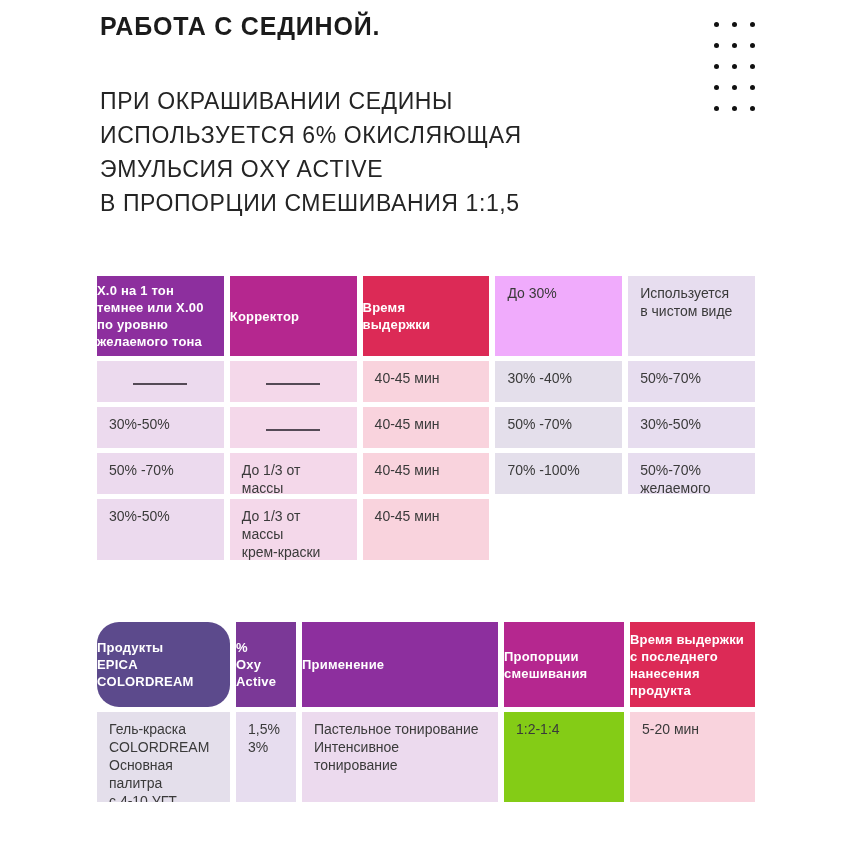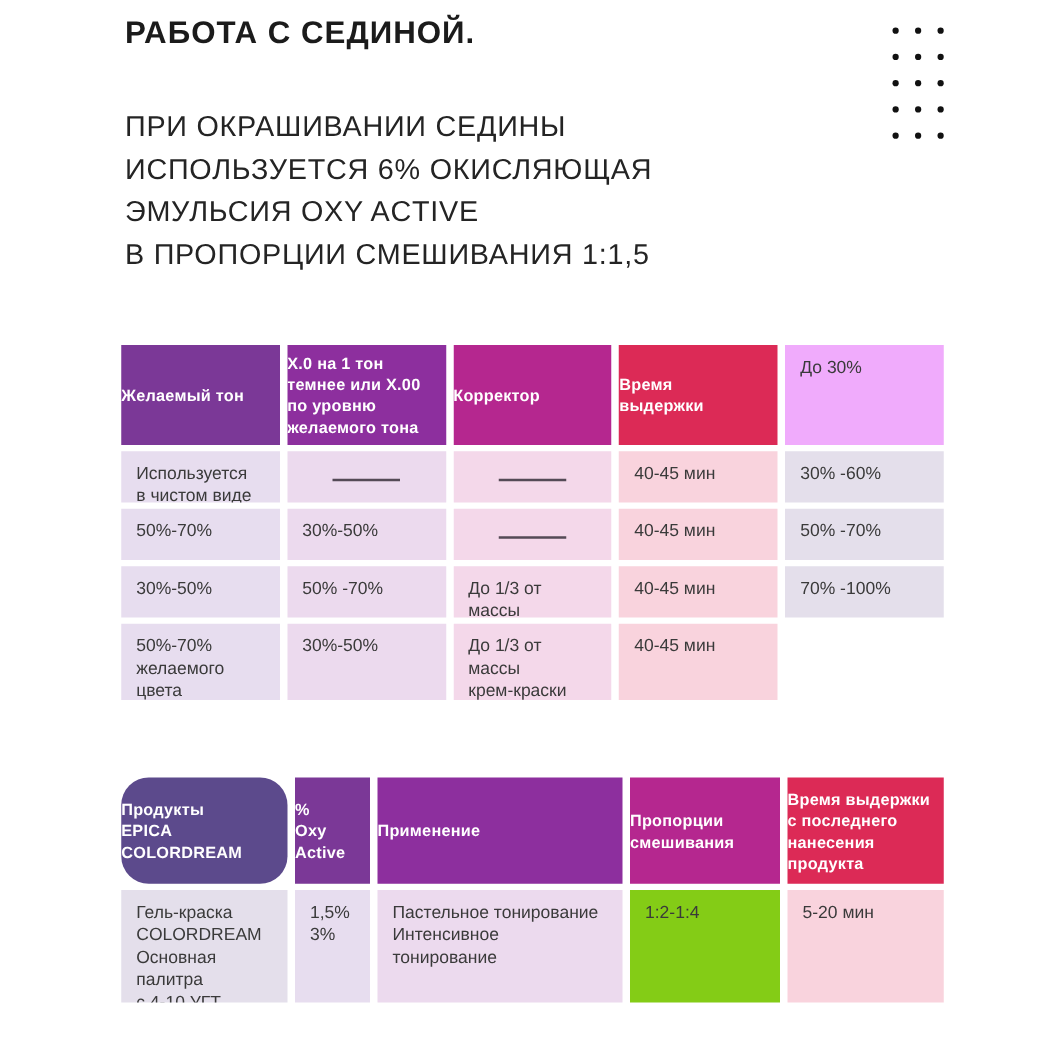--- a/index.html
+++ b/index.html
@@ -86,23 +86,20 @@
       <span class="dot" style="background: rgb(17, 17, 17);"></span>
       <span class="dot" style="background: rgb(17, 17, 17);"></span>
     </div>
 
   <p class="intro">ПРИ ОКРАШИВАНИИ СЕДИНЫ
 ИСПОЛЬЗУЕТСЯ 6% ОКИСЛЯЮЩАЯ
 ЭМУЛЬСИЯ OXY ACTIVE
 В ПРОПОРЦИИ СМЕШИВАНИЯ 1:1,5</p>
 
   <div class="table table1">
-      <div class="cell header c2" style="background: rgb(123, 56, 151); color: rgb(255, 255, 255);">
-        <span>Желаемый тон</span>
-      </div>
       <div class="cell header c3" style="background: rgb(141, 47, 158); color: rgb(255, 255, 255);">
         <span>Х.0 на 1 тон
 темнее или Х.00
 по уровню
 желаемого тона</span>
       </div>
       <div class="cell header c4" style="background: rgb(181, 39, 143); color: rgb(255, 255, 255);">
         <span>Корректор</span>
       </div>
       <div class="cell header c5" style="background: rgb(220, 42, 86); color: rgb(255, 255, 255);">
@@ -119,21 +116,21 @@
       <div class="cell body c3 empty" style="background: rgb(236, 218, 238); color: rgb(58, 58, 58);">
         <span class="dash"></span>
       </div>
       <div class="cell body c4 empty" style="background: rgb(244, 216, 234); color: rgb(58, 58, 58);">
         <span class="dash"></span>
       </div>
       <div class="cell body c5" style="background: rgb(249, 211, 221); color: rgb(58, 58, 58);">
         <span>40-45 мин</span>
       </div>
       <div class="cell body c1" style="background: rgb(228, 223, 235); color: rgb(58, 58, 58);">
-        <span>30% -60%</span>
+        <span>30% -40%</span>
       </div>
       <div class="cell body c2" style="background: rgb(231, 221, 239); color: rgb(58, 58, 58);">
         <span>50%-70%</span>
       </div>
       <div class="cell body c3" style="background: rgb(236, 218, 238); color: rgb(58, 58, 58);">
         <span>30%-50%</span>
       </div>
       <div class="cell body c4 empty" style="background: rgb(244, 216, 234); color: rgb(58, 58, 58);">
         <span class="dash"></span>
       </div>

